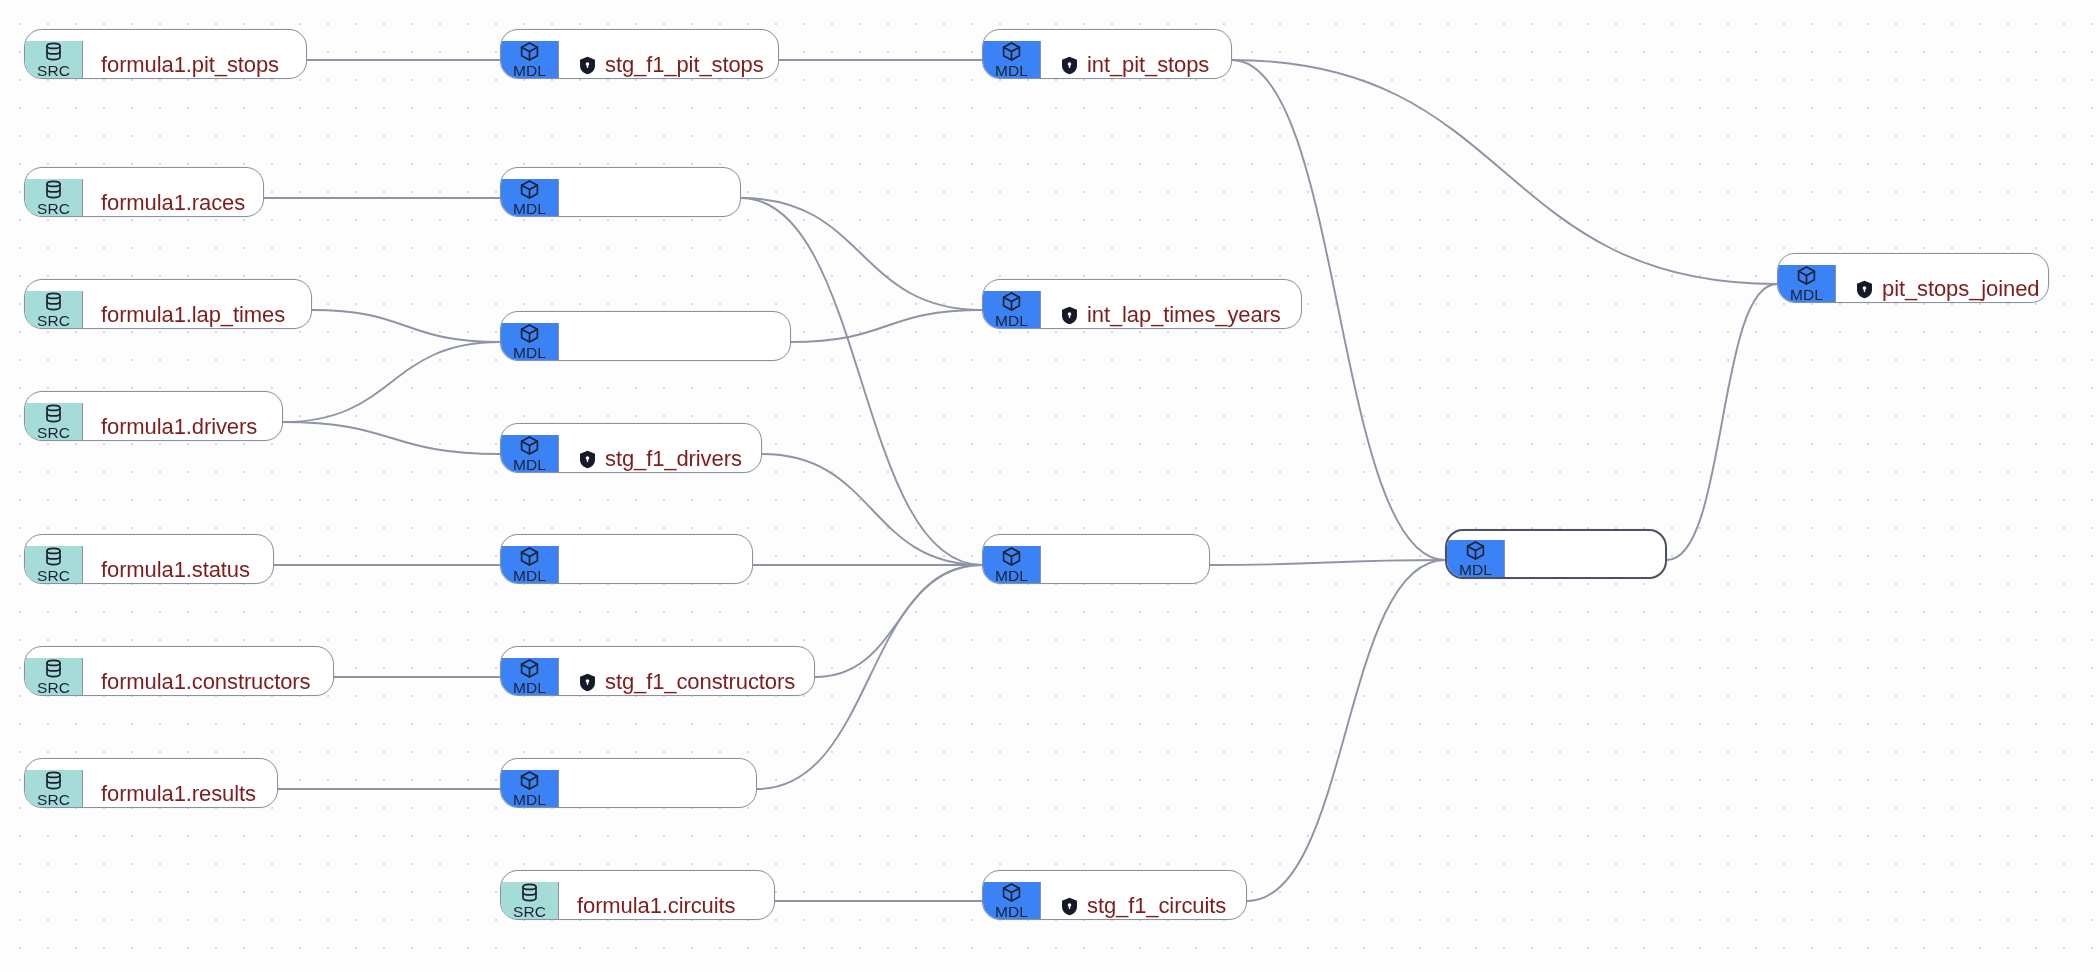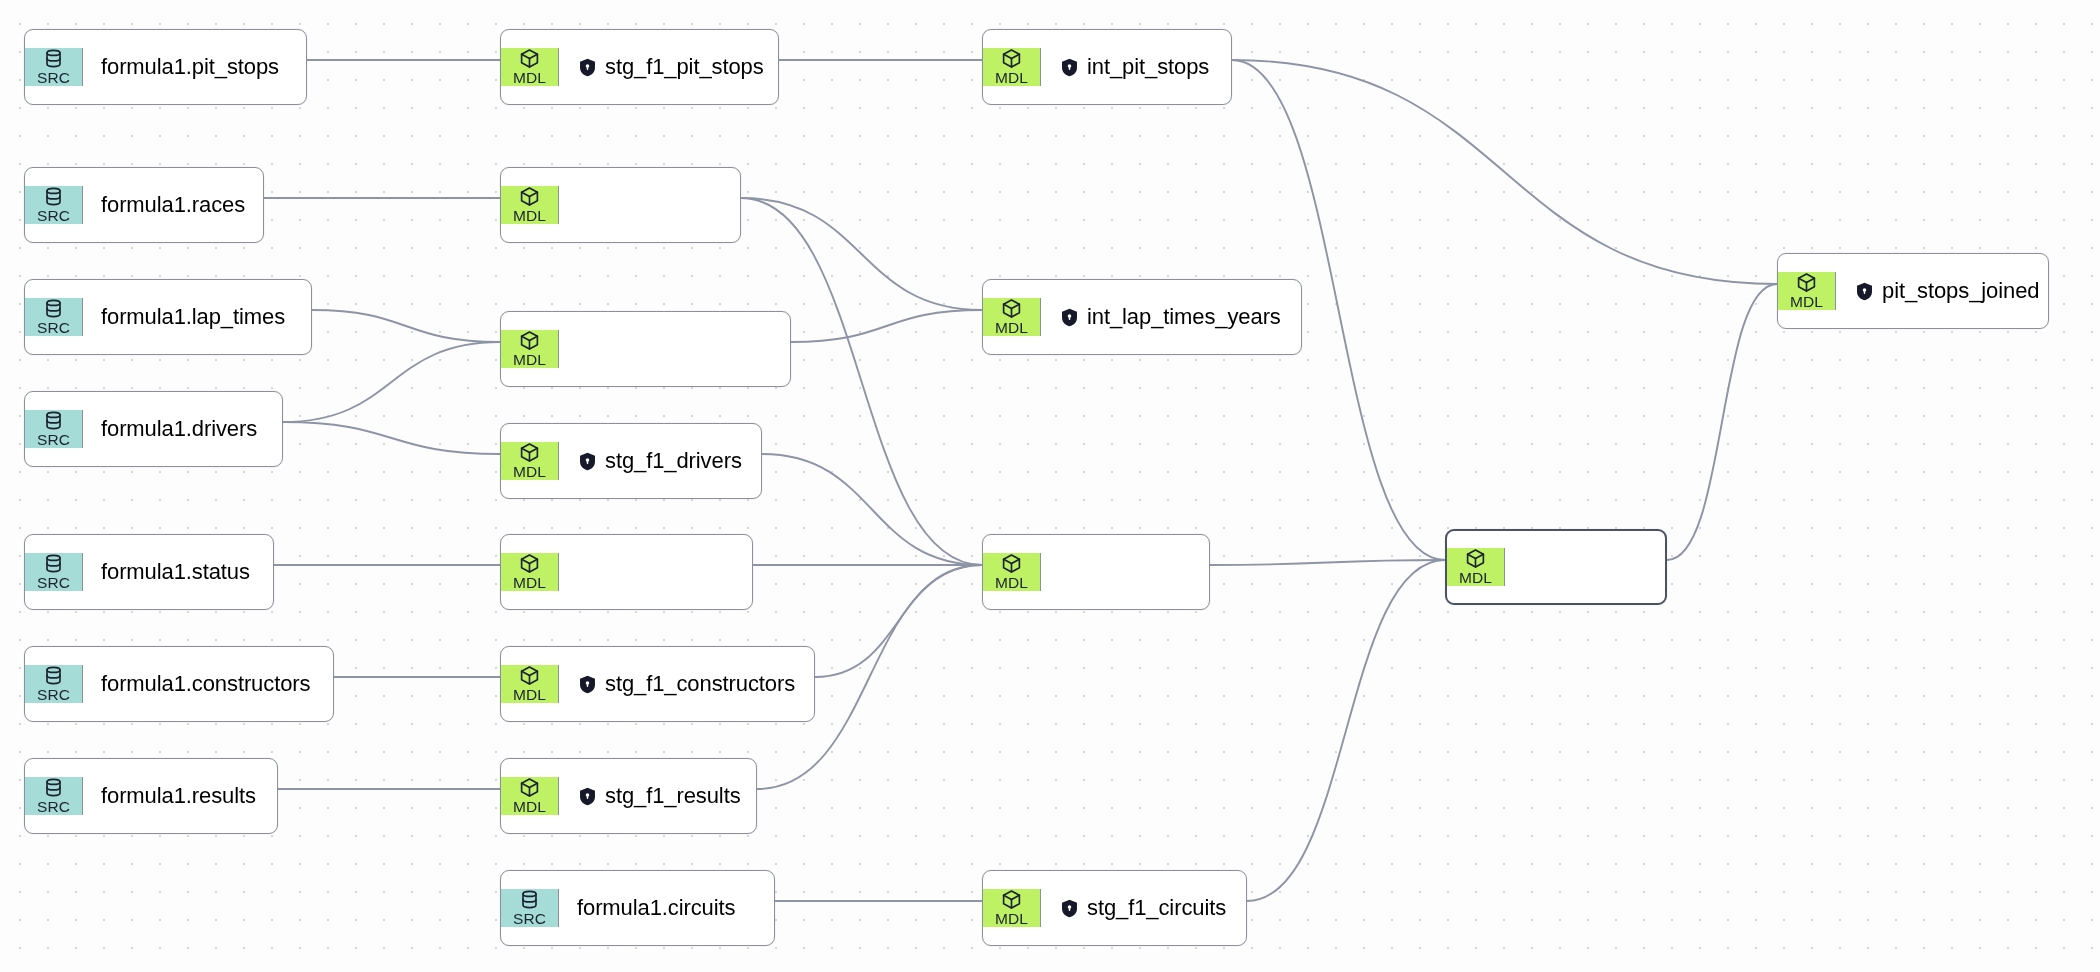--- a/index.html
+++ b/index.html
@@ -29,23 +29,23 @@
   }
   .edge {
     fill: none;
     stroke: #8d94a6;
     stroke-width: 1.9;
     stroke-linecap: round;
   }
   .node {
     position: absolute;
     display: flex;
-    align-items: center;
-    height: 76px;
-    border-radius: 9px;
+    align-items: flex-end;
+    height: 50px;
+    border-radius: 18px;
     background: #ffffff;
     border: 1.6px solid #8a909e;
     box-sizing: border-box;
     box-shadow: 0 0 0 0.5px rgba(120,126,140,0.10);
     overflow: hidden;
   }
   .node.selected {
     border-color: #4a5264;
     border-width: 2.4px;
   }
@@ -54,21 +54,21 @@
     flex: 0 0 58px;
     display: flex;
     flex-direction: column;
     align-items: center;
     justify-content: center;
     gap: 1px;
     border-right: 1.6px solid #8a909e;
     box-sizing: border-box;
   }
   .badge.src { background: #a5dcd8; }
-  .badge.mdl { background: #bef264; }
+  .badge.mdl { background: #3b82f6; }
   .badge .glyph {
     display: block;
     height: 21px;
     line-height: 0;
   }
   .badge .badge-text {
     font-size: 15.5px;
     line-height: 1;
     color: #1c2230;
     letter-spacing: 0.1px;
@@ -83,21 +83,21 @@
     white-space: nowrap;
   }
   .node-body.pad-src { padding-left: 18px; padding-right: 22px; }
   .shield-icon {
     flex: 0 0 auto;
     display: block;
     line-height: 0;
   }
   .node-label {
     font-size: 22px;
-    color: #000000;
+    color: #7f1d1d;
     letter-spacing: -0.1px;
     font-family: "Liberation Sans", sans-serif;
   }
 </style>
 </head>
 <body>
 
 <div id="canvas">
   <svg id="edge-layer" viewBox="0 0 2100 972" xmlns="http://www.w3.org/2000/svg">
       <path d="M 307 60 C 407.36 60, 399.64 60, 500 60" class="edge" stroke="#8d94a6"></path>
@@ -314,28 +314,20 @@
       </div>
       <div class="node" style="left: 500px; top: 758px; width: 257px;">
         <div class="badge mdl">
           <span class="glyph"><svg width="21" height="21" viewBox="0 0 24 24" fill="none" stroke="#1c2230" stroke-width="1.9" stroke-linecap="round" stroke-linejoin="round">
               <path d="M12 2.3 21 7.1v9.8L12 21.7 3 16.9V7.1z"></path>
               <path d="M3 7.1 12 12l9-4.9"></path>
               <path d="M12 12v9.7"></path>
             </svg></span>
           <span class="badge-text">MDL</span>
         </div>
-        <div class="node-body">
-          <span class="shield-icon"><svg width="17" height="19" viewBox="0 0 20 22" xmlns="http://www.w3.org/2000/svg">
-              <path d="M10 0.7 1.2 4.1v7.2c0 5.1 3.6 8.7 8.8 10.1 5.2-1.4 8.8-5 8.8-10.1V4.1z" fill="#15192a"></path>
-              <circle cx="10" cy="9.2" r="2.1" fill="#ffffff"></circle>
-              <rect x="9.1" y="9.6" width="1.8" height="4.2" rx="0.85" fill="#ffffff"></rect>
-            </svg></span>
-          <span class="node-label">stg_f1_results</span>
-        </div>
       </div>
       <div class="node" style="left: 982px; top: 870px; width: 265px;">
         <div class="badge mdl">
           <span class="glyph"><svg width="21" height="21" viewBox="0 0 24 24" fill="none" stroke="#1c2230" stroke-width="1.9" stroke-linecap="round" stroke-linejoin="round">
               <path d="M12 2.3 21 7.1v9.8L12 21.7 3 16.9V7.1z"></path>
               <path d="M3 7.1 12 12l9-4.9"></path>
               <path d="M12 12v9.7"></path>
             </svg></span>
           <span class="badge-text">MDL</span>
         </div>

